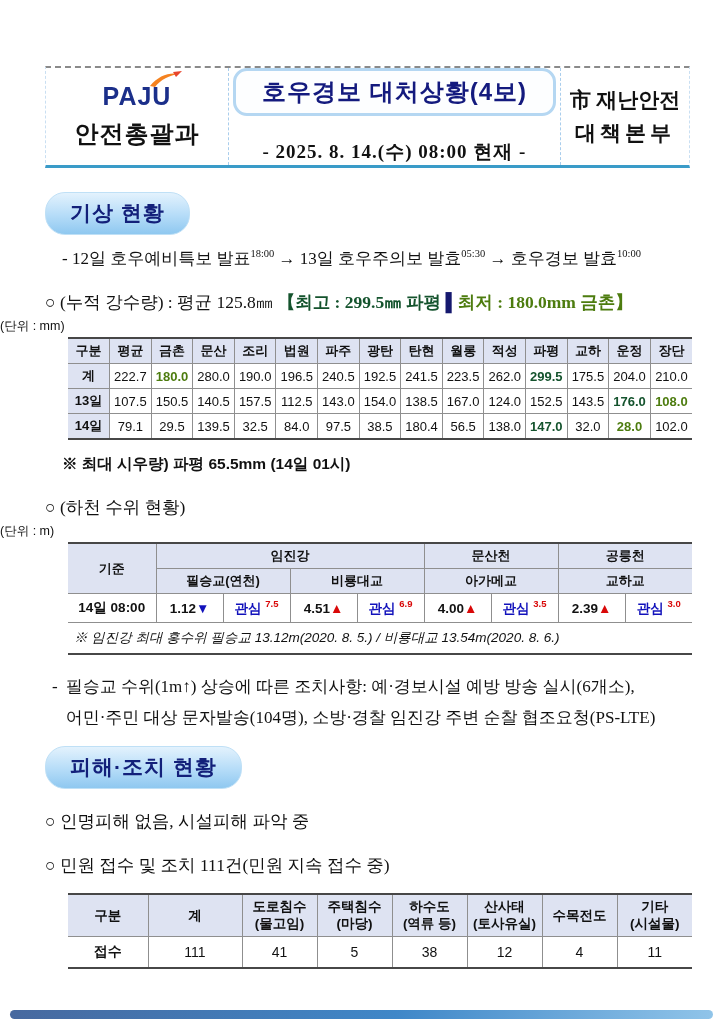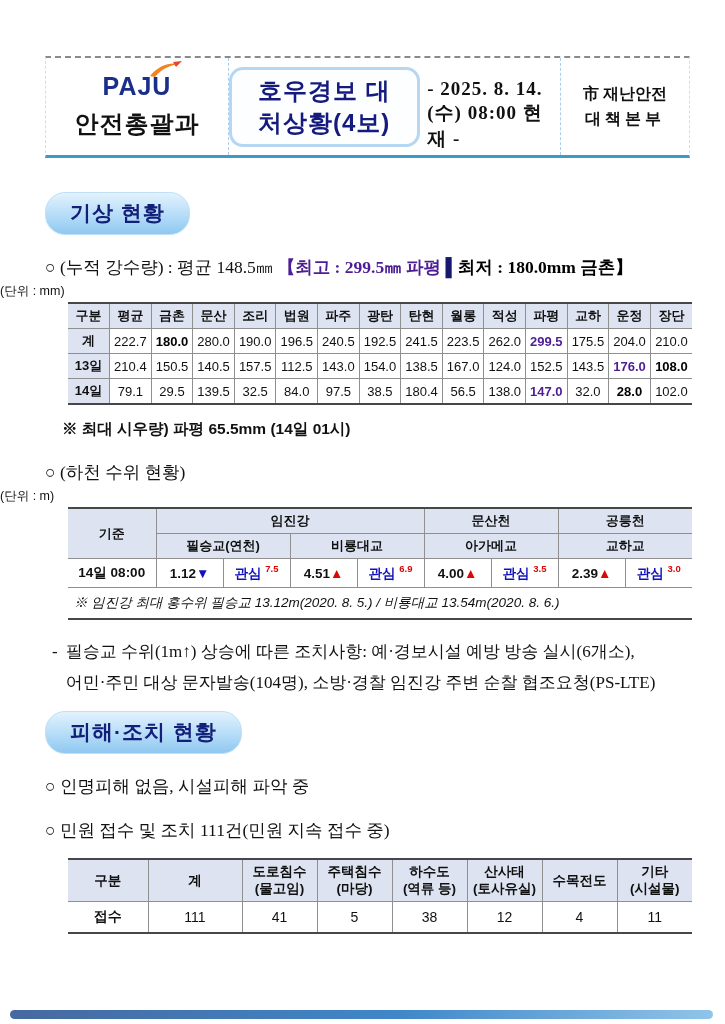--- a/index.html
+++ b/index.html
@@ -1,48 +1,48 @@
 <!DOCTYPE html>
 <html><head>
 <meta charset="utf-8">
 <style>
   html,body{margin:0;padding:0;}
   .page{position:relative;width:725px;height:1024px;background:#ffffff;overflow:hidden;
         font-family:"Liberation Serif",serif;color:#111;}
   
-  .doc-header{position:absolute;left:45px;top:56px;width:645px;height:102px;display:flex;
+  .doc-header{position:absolute;left:45px;top:66px;width:645px;height:102px;display:flex;
     border-top:2px dashed #8a8a8a;border-bottom:3px solid #3a9bc8;
     border-left:1px dashed #c9dff2;border-right:1px dashed #c9dff2;box-sizing:border-box;}
   .hdr-left{width:182px;display:flex;flex-direction:column;align-items:center;justify-content:center;
     border-right:1px dashed #a9cdec;}
   .logo-wrap{position:relative;text-align:center;line-height:1;}
   .logo-swoosh{position:absolute;right:-12px;top:-14px;}
   .logo-text{font-family:"Liberation Sans",sans-serif;font-weight:800;font-size:25px;color:#1b2f8a;letter-spacing:1px;}
   .dept{font-size:24px;font-weight:bold;margin-top:9px;letter-spacing:1px;}
-  .hdr-mid{flex:1;display:flex;flex-direction:row;align-items:center;justify-content:center;
+  .hdr-mid{flex:1;display:flex;flex-direction:column;align-items:center;justify-content:center;
     border-right:1px dashed #a9cdec;gap:7px;}
   .title-box{border:3px solid #b5d7f2;border-radius:14px;background:#fdfeff;padding:5px 26px;
     font-family:"Liberation Sans",sans-serif;font-weight:800;font-size:24px;color:#141a7e;letter-spacing:1px;}
   .date-line{margin-top:16px;font-size:19px;font-weight:bold;letter-spacing:1px;}
   .hdr-right{width:128px;display:flex;flex-direction:column;align-items:center;justify-content:center;
-    font-weight:bold;font-size:16px;line-height:1.55;}
+    font-weight:bold;font-size:21px;line-height:1.55;}
   .org2{letter-spacing:4px;}
   
   .pill{display:inline-block;margin-left:45px;padding:6px 24px 7px;border-radius:20px;
     background:linear-gradient(180deg,#e3f2fd 0%,#b5dcf8 55%,#8fc8f0 100%);
     border:1px solid #bfe0f6;color:#13207a;font-weight:800;font-size:21px;
     font-family:"Liberation Sans",sans-serif;letter-spacing:1px;}
   .sec1{margin-top:24px;}
   .sec2{margin-top:12px;}
   
   .bullet{margin:20px 35px 0 45px;font-size:17.5px;}
   .sub-line{margin:12px 35px 0 62px;font-size:17px;}
   .sub-line sup{font-size:10.5px;}
-  .red{color:#4c1d95;font-weight:bold;}
-  .blue{color:#000000;font-weight:bold;}
+  .red{color:#14532d;font-weight:bold;}
+  .blue{color:#4d7c0f;font-weight:bold;}
   .divbar{color:#15186e;font-weight:bold;}
   .note-line{margin:14px 35px 0 62px;font-size:15.5px;font-weight:bold;font-family:"Liberation Sans",sans-serif;}
   .unit-label{margin:4px 33px 2px 0;text-align:left;font-size:12.5px;font-family:"Liberation Sans",sans-serif;}
   .action-para{display:flex;margin:16px 30px 0 52px;font-size:17px;line-height:1.85;}
   .action-para .dash{margin-right:8px;}
   
   table{border-collapse:collapse;margin-left:68px;width:624px;table-layout:fixed;
     font-family:"Liberation Sans",sans-serif;font-size:13px;}
   th,td{border:1px solid #8f8f8f;text-align:center;padding:3px 1px;font-weight:normal;}
   table{border-top:2px solid #474747;border-bottom:2px solid #474747;}
@@ -93,23 +93,31 @@
       <div class="org2">대책본부</div>
     </div>
   </div>
 
   <div style="height:168px;"></div>
 
   
   <div class="pill sec1">기상 현황</div>
 
 
+  <div class="sub-line">
+    <span>-</span>
+    <span>12일 호우예비특보 발표</span><sup>18:00</sup>
+    <span>→</span>
+    <span>13일 호우주의보 발효</span><sup>05:30</sup>
+    <span>→</span>
+    <span>호우경보 발효</span><sup>10:00</sup>
+  </div>
 
   <div class="bullet">
-    <span>○ (누적 강수량) : 평균 148.5㎜ </span><span class="red">【최고 : 299.5㎜ 파평 </span><span class="divbar">▌</span><span class="blue">최저 : 180.0mm 금촌】</span>
+    <span>○ (누적 강수량) : 평균 125.8㎜ </span><span class="red">【최고 : 299.5㎜ 파평 </span><span class="divbar">▌</span><span class="blue">최저 : 180.0mm 금촌】</span>
   </div>
 
   <div class="unit-label">(단위 : mm)</div>
 
   <table class="rain-table">
     <thead>
         <tr>
           <th class="hd">구분</th>
           <th class="hd">평균</th>
           <th class="hd">금촌</th>
@@ -140,21 +148,21 @@
           <td>241.5</td>
           <td>223.5</td>
           <td>262.0</td>
           <td class="red">299.5</td>
           <td>175.5</td>
           <td>204.0</td>
           <td>210.0</td>
         </tr>
         <tr>
           <th class="hd">13일</th>
-          <td>210.4</td>
+          <td>107.5</td>
           <td>150.5</td>
           <td>140.5</td>
           <td>157.5</td>
           <td>112.5</td>
           <td>143.0</td>
           <td>154.0</td>
           <td>138.5</td>
           <td>167.0</td>
           <td>124.0</td>
           <td>152.5</td>

